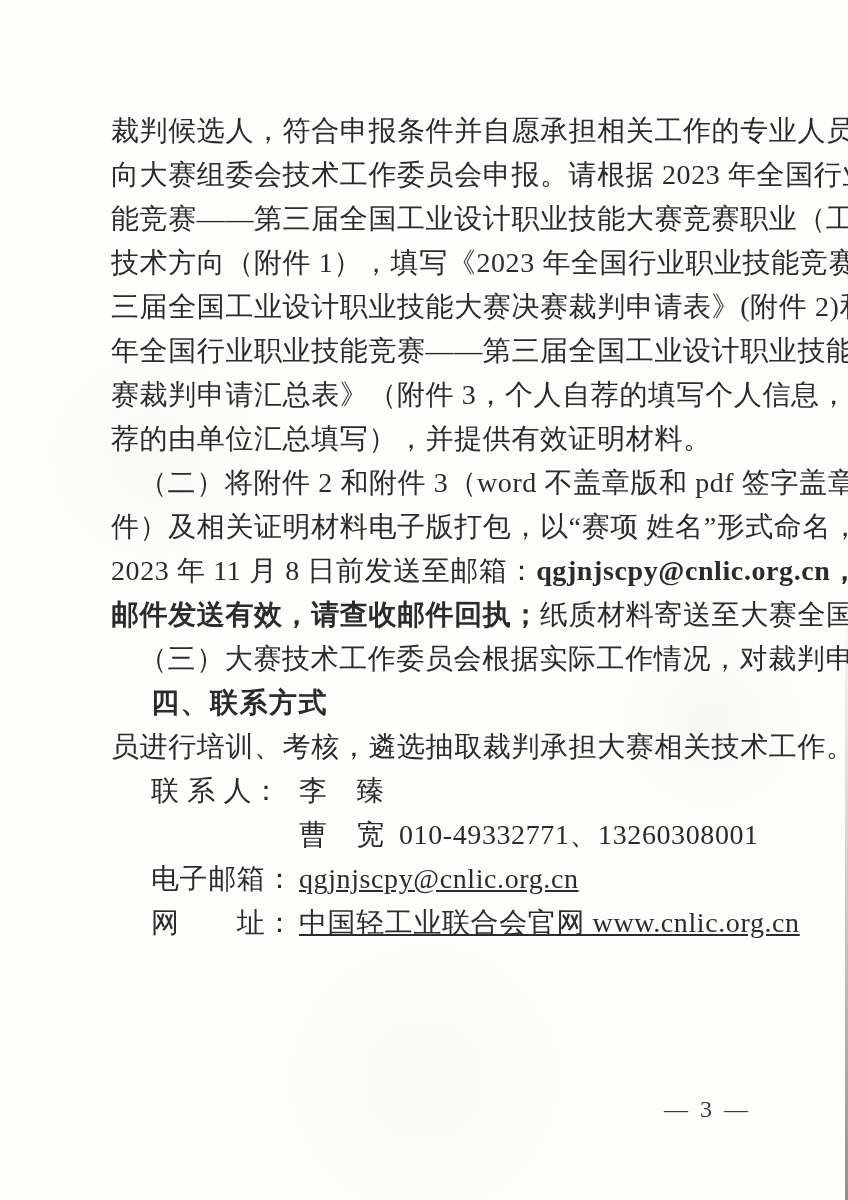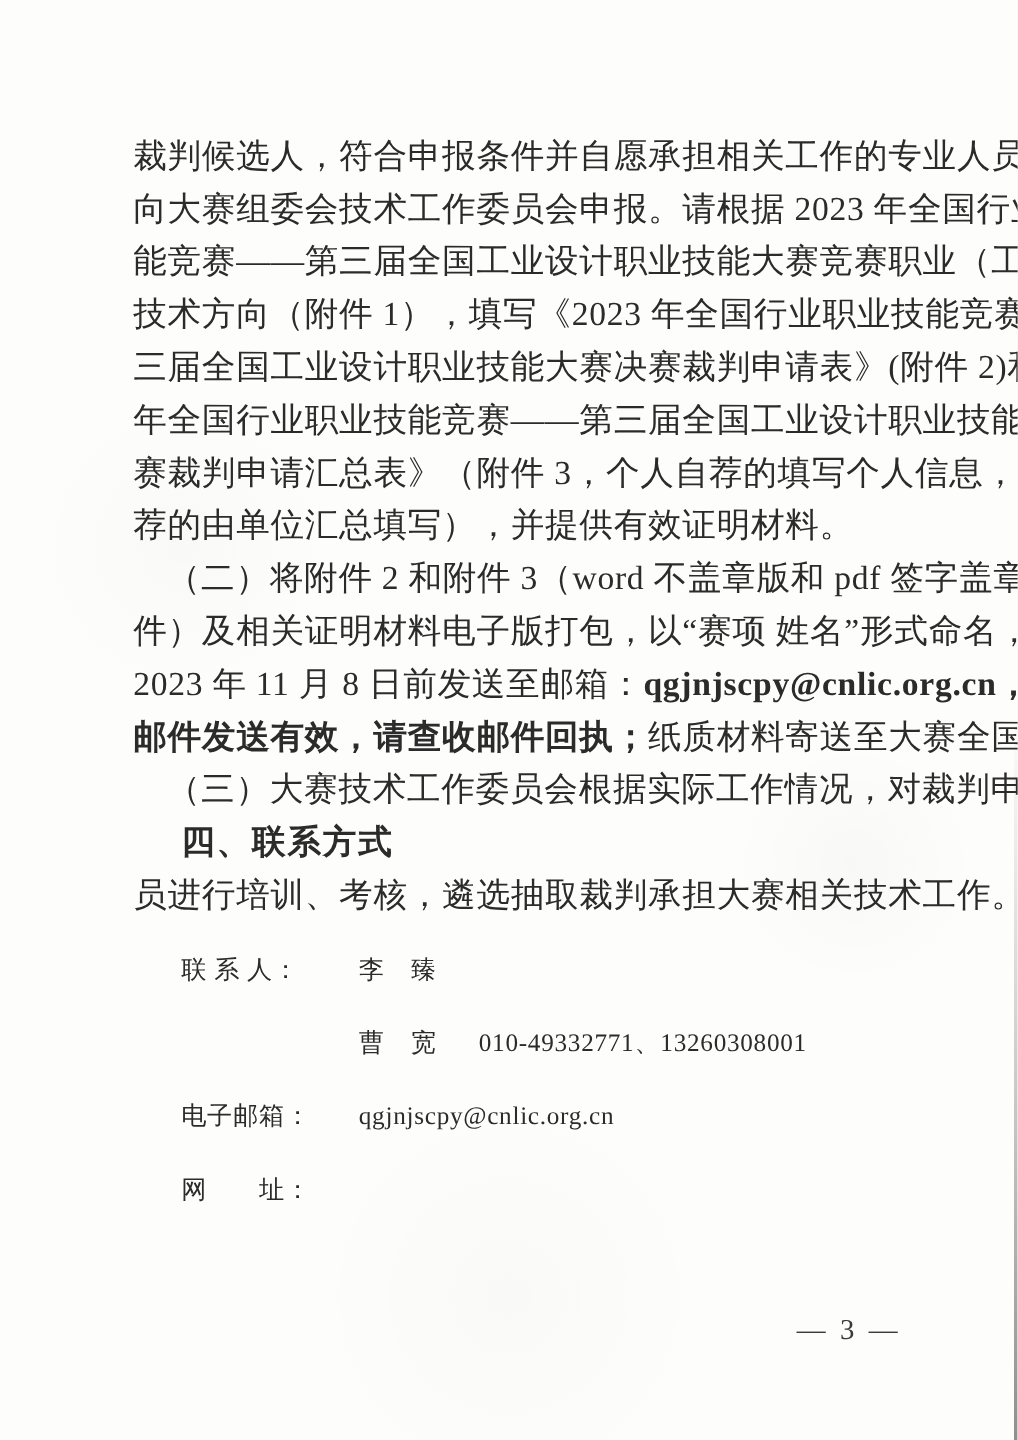--- a/index.html
+++ b/index.html
@@ -28,25 +28,25 @@
     font-size:28px;
     line-height:44px;
     height:44px;
     white-space:nowrap;
     letter-spacing:0.6px;
   }
   .indent-first{text-indent:28px;}
   .indent-block{padding-left:40px;}
   .bold{font-weight:bold;}
   .heading{font-weight:bold;letter-spacing:1.5px;}
-  .contact-row{display:flex;height:44px;font-size:21px;line-height:44px;padding-left:40px;white-space:nowrap;margin-top:17px;}
+  .contact-row{display:flex;height:44px;font-size:28px;line-height:44px;padding-left:40px;white-space:nowrap;}
   .contact-label{flex:0 0 148px;letter-spacing:0.6px;}
   .contact-name{flex:0 0 100px;letter-spacing:0.6px;}
   .contact-phones{flex:1;letter-spacing:0.6px;}
-  .contact-value{letter-spacing:0.6px;}
+  .contact-value{letter-spacing:0.6px;text-decoration:underline;}
   .page-number{
     position:absolute;left:664px;top:1096px;
     font-size:24px;letter-spacing:3px;color:#3a3a3a;
   }
   .scan-edge{
     position:absolute;right:0;top:600px;bottom:0;width:3px;
     background:linear-gradient(to bottom, rgba(110,110,110,0) 0%, rgba(95,95,95,0.35) 55%, rgba(70,70,70,0.6) 100%);
   }
 </style>
 </head>
@@ -87,19 +87,20 @@
       <span class="contact-name">曹　宽</span>
       <span class="contact-phones">010-49332771、13260308001</span>
     </div>
 
     <div class="contact-row">
       <span class="contact-label">电子邮箱：</span>
       <span class="contact-value">qgjnjscpy@cnlic.org.cn</span>
     </div>
     <div class="contact-row">
       <span class="contact-label">网　　址：</span>
+      <span class="contact-value">中国轻工业联合会官网  www.cnlic.org.cn</span>
     </div>
 
   </div>
 
   <div class="page-number">— 3 —</div>
   <div class="scan-edge"></div>
 </div>
 
 </body></html>

